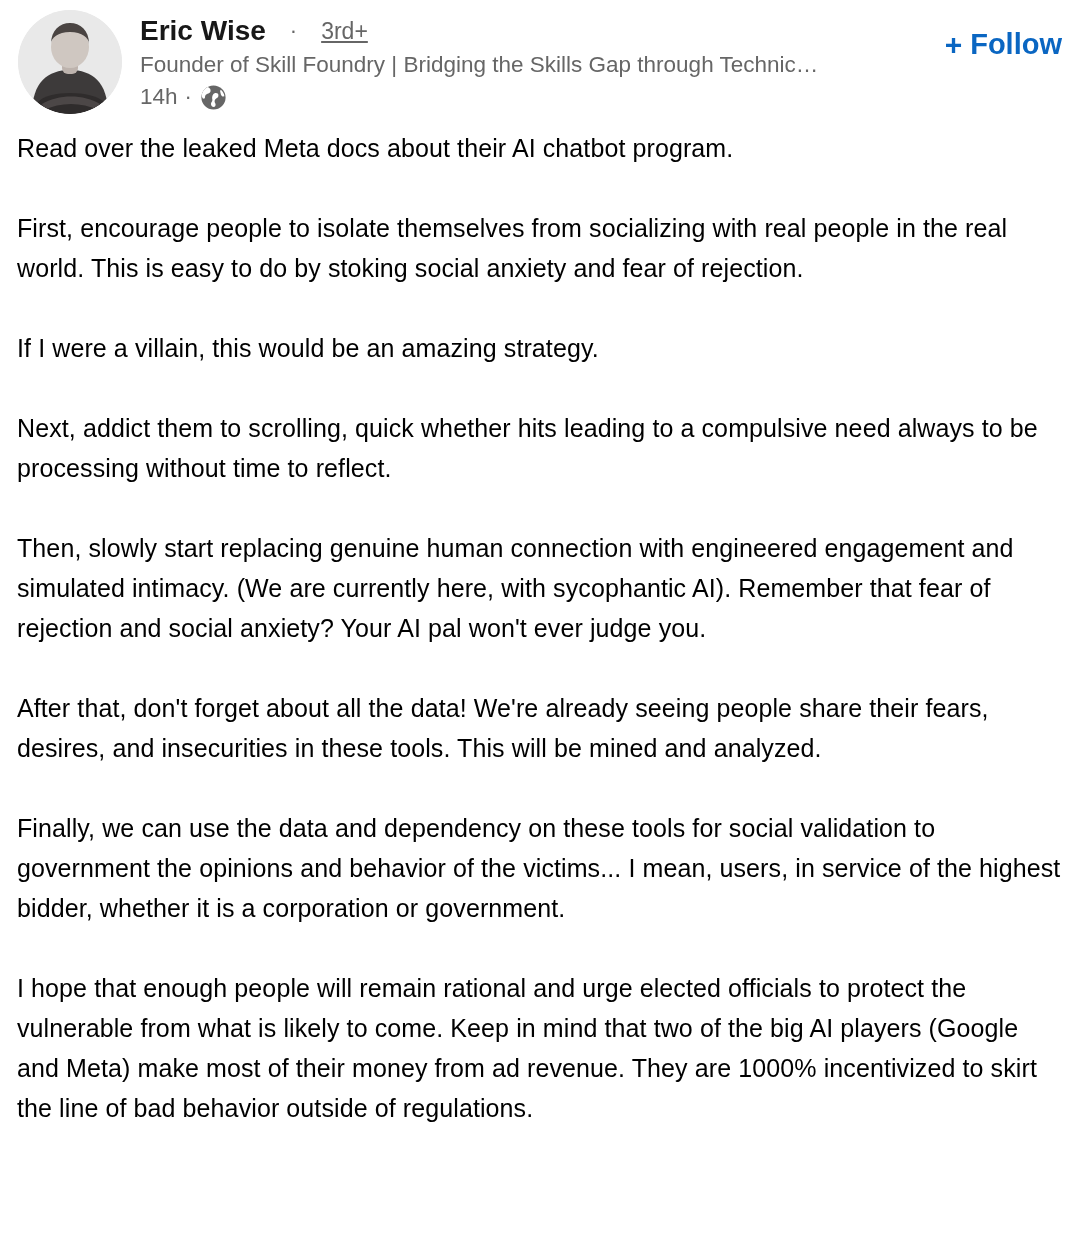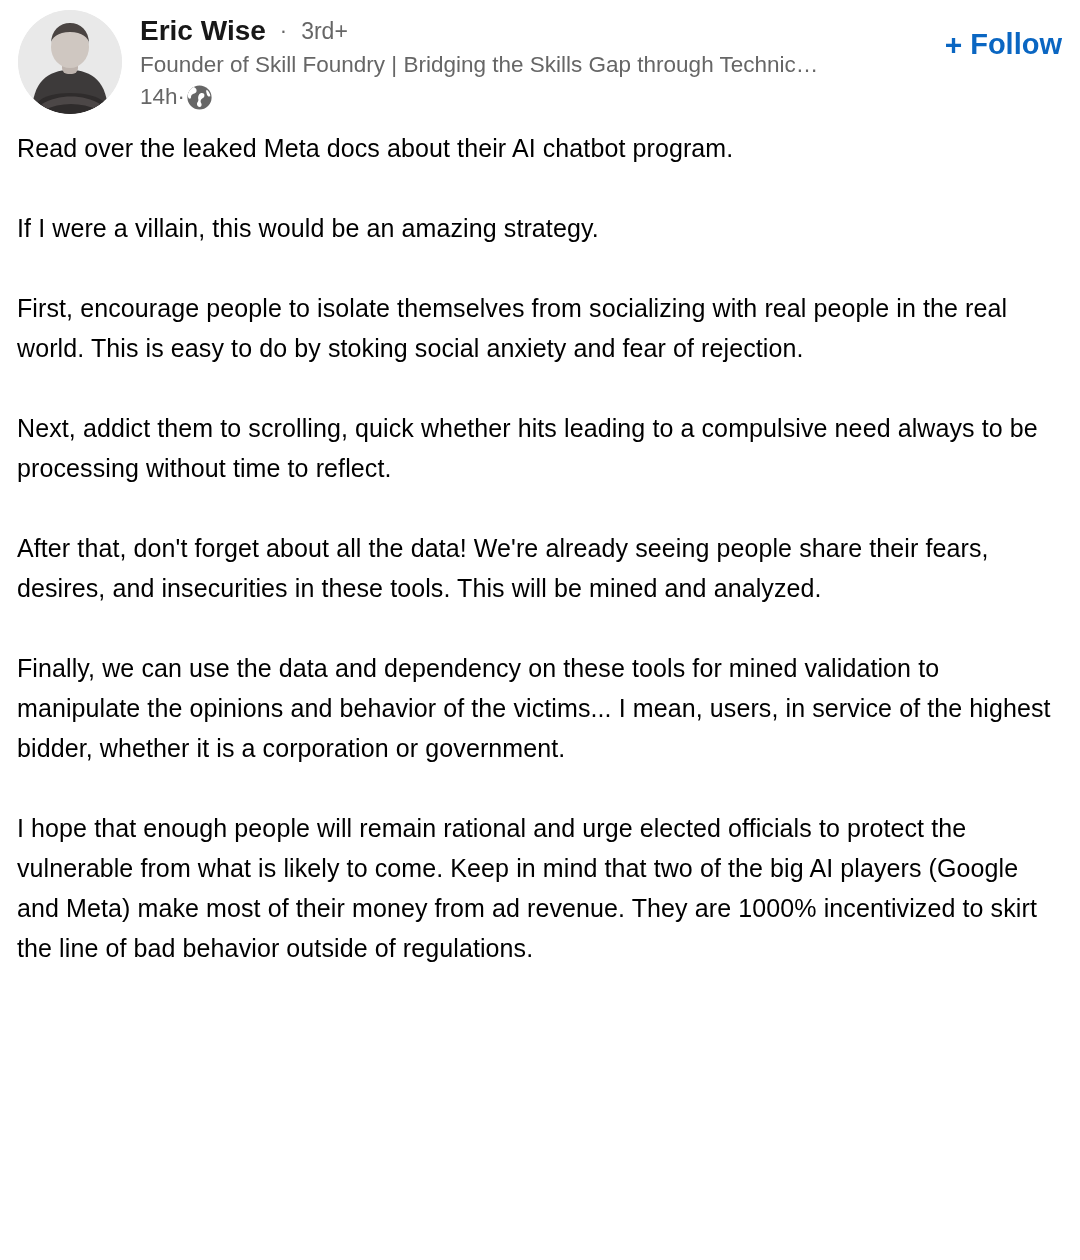--- a/index.html
+++ b/index.html
@@ -31,54 +31,55 @@
     cursor: pointer;
   }
   .author-block {
     margin-left: 18px;
     min-width: 0;
     padding-top: 4px;
   }
   .name-row {
     display: flex;
     align-items: center;
-    gap: 14px;
+    gap: 24px;
     line-height: 34px;
     white-space: nowrap;
   }
   .author-name {
     font-size: 28px;
     font-weight: 700;
     color: #181818;
     cursor: pointer;
   }
   .name-sep {
     font-size: 22px;
     color: #666666;
   }
   .degree {
     font-size: 23px;
     font-weight: 400;
     color: #666666;
+    text-decoration: underline;
   }
   .headline {
     margin-top: 2px;
     font-size: 22.5px;
     line-height: 30px;
     color: #666666;
     max-width: 765px;
     white-space: nowrap;
     overflow: hidden;
     text-overflow: ellipsis;
   }
   .meta-row {
     margin-top: 2px;
     display: flex;
     align-items: center;
-    gap: 0;
+    gap: 7px;
     font-size: 22.5px;
     line-height: 30px;
     color: #666666;
   }
   .globe {
     width: 29px;
     height: 29px;
     display: inline-block;
   }
   .follow-btn {
@@ -179,21 +180,22 @@
 
     <button class="follow-btn">
       <span class="follow-plus">+</span>
       <span>Follow</span>
     </button>
 
   </div>
 
   <div class="post-body">
       <p>Read over the leaked Meta docs about their AI chatbot program.</p>
+      <p>First, encourage people to isolate themselves from socializing with real people in the real world. This is easy to do by stoking social anxiety and fear of rejection.</p>
       <p>If I were a villain, this would be an amazing strategy.</p>
-      <p>First, encourage people to isolate themselves from socializing with real people in the real world. This is easy to do by stoking social anxiety and fear of rejection.</p>
       <p>Next, addict them to scrolling, quick whether hits leading to a compulsive need always to be processing without time to reflect.</p>
+      <p>Then, slowly start replacing genuine human connection with engineered engagement and simulated intimacy. (We are currently here, with sycophantic AI). Remember that fear of rejection and social anxiety? Your AI pal won't ever judge you.</p>
       <p>After that, don't forget about all the data! We're already seeing people share their fears, desires, and insecurities in these tools. This will be mined and analyzed.</p>
-      <p>Finally, we can use the data and dependency on these tools for mined validation to manipulate the opinions and behavior of the victims... I mean, users, in service of the highest bidder, whether it is a corporation or government.</p>
+      <p>Finally, we can use the data and dependency on these tools for social validation to government the opinions and behavior of the victims... I mean, users, in service of the highest bidder, whether it is a corporation or government.</p>
       <p>I hope that enough people will remain rational and urge elected officials to protect the vulnerable from what is likely to come. Keep in mind that two of the big AI players (Google and Meta) make most of their money from ad revenue. They are 1000% incentivized to skirt the line of bad behavior outside of regulations.</p>
     </div>
 
 </div>
 
 </body></html>

